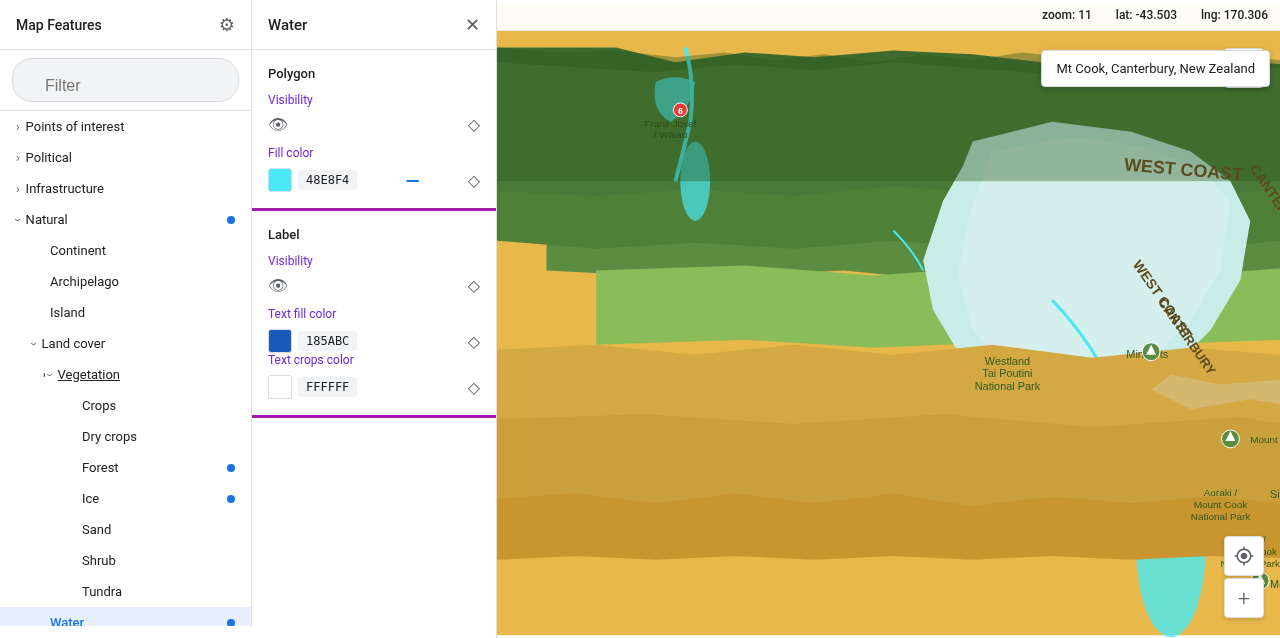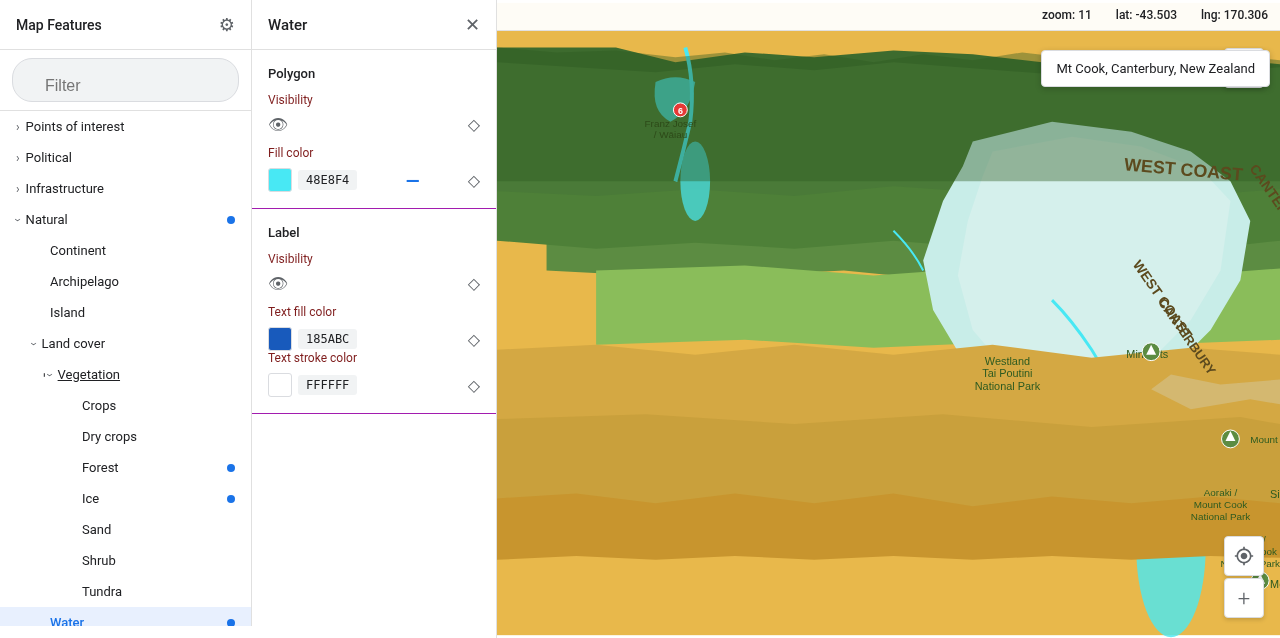--- a/index.html
+++ b/index.html
@@ -121,31 +121,31 @@
       font-weight: 500;
       color: #202124;
     }
     .close-icon {
       color: #5f6368;
       cursor: pointer;
       font-size: 18px;
     }
     .panel-section {
       padding: 16px;
-      border-bottom: 1px solid #a21caf;
+      border-bottom: 3px solid #a21caf;
     }
     .panel-section-title {
       font-size: 13px;
       font-weight: 500;
       color: #202124;
       margin-bottom: 12px;
     }
     .row-label {
       font-size: 12px;
-      color: #7f1d1d;
+      color: #6d28d9;
       margin-bottom: 8px;
     }
     .row-control {
       display: flex;
       align-items: center;
       justify-content: space-between;
       margin-bottom: 12px;
     }
     .eye-icon, .diamond-icon {
       color: #5f6368;
@@ -381,21 +381,21 @@
       <span class="diamond-icon">◇</span>
     </div>
     <div class="row-label">Text fill color</div>
     <div class="color-row">
       <div class="color-swatch-group">
         <div class="color-swatch" style="background:#185ABC;"></div>
         <span class="color-value">185ABC</span>
       </div>
       <span class="diamond-icon">◇</span>
     </div>
-    <div class="row-label">Text stroke color</div>
+    <div class="row-label">Text crops color</div>
     <div class="color-row">
       <div class="color-swatch-group">
         <div class="color-swatch" style="background:#FFFFFF; border:1px solid #dadce0;"></div>
         <span class="color-value">FFFFFF</span>
       </div>
       <span class="diamond-icon">◇</span>
     </div>
   </div>
 </div>
 

